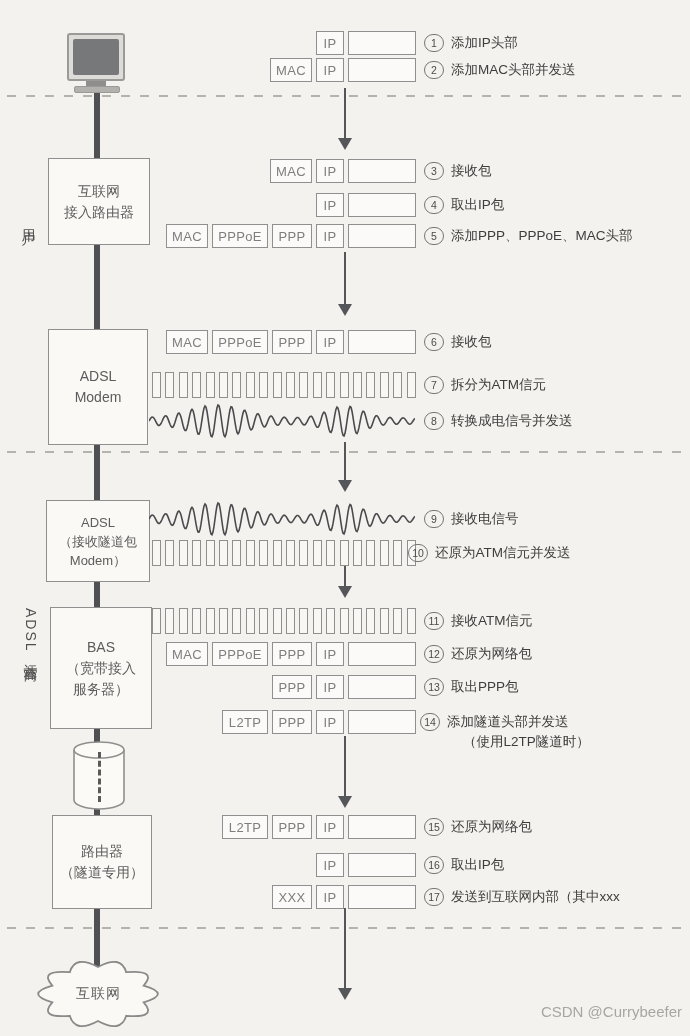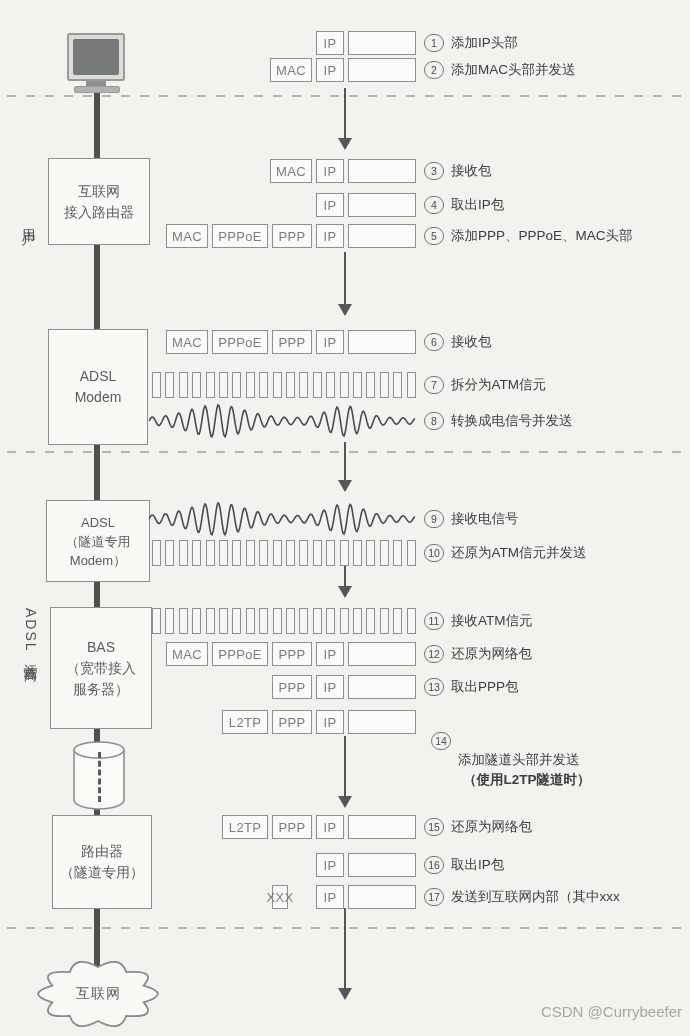--- a/index.html
+++ b/index.html
@@ -31,21 +31,21 @@
        box-sizing:border-box;display:flex;align-items:center;justify-content:center;
        color:#7e7e7e;font-size:13px;letter-spacing:0.3px;}
   
   .cell{position:absolute;top:0;width:9px;height:26px;background:#f8f7f4;border:1.3px solid #8f8f8f;box-sizing:border-box;}
   
   .step{position:absolute;z-index:3;color:#3e3e3e;font-size:13.5px;line-height:20px;white-space:nowrap;}
   .step .l1{display:flex;align-items:center;}
   .stepnum{display:inline-flex;min-width:16px;height:16px;padding:0 1px;margin-right:7px;
            border:1px solid #767676;border-radius:9px;align-items:center;justify-content:center;
            font-size:10.5px;color:#4a4a4a;background:transparent;flex:0 0 auto;}
-  .step .l2{margin-left:32px;font-weight:bold;}
+  .step .l2{margin-left:43px;}
   
   .arrow{position:absolute;z-index:2;}
   .arrow .shaft{position:absolute;left:6px;top:0;width:2px;background:#55565a;}
   .arrow .head{position:absolute;left:0;width:0;height:0;border-left:7px solid transparent;
                border-right:7px solid transparent;border-top:12px solid #55565a;}
   .wave-svg,.cyl-svg,.cloud-svg{position:absolute;z-index:3;}
   .cloud-label{position:absolute;z-index:4;color:#5c5c5c;font-size:14px;letter-spacing:1px;}
   .watermark{position:absolute;right:8px;top:1003px;z-index:5;color:#a8a6a2;font-size:15px;}
   .cyl-dash{position:absolute;left:98px;top:752px;width:0;height:50px;z-index:4;
             border-left:3px dashed #5a5a5a;}
@@ -74,21 +74,21 @@
   <div class="device" style="left:48px;top:158px;width:100px;height:85px;">
       <div>互联网</div>
       <div>接入路由器</div>
     </div>
   <div class="device" style="left:48px;top:329px;width:98px;height:114px;">
       <div>ADSL</div>
       <div>Modem</div>
     </div>
   <div class="device" style="left:46px;top:500px;width:102px;height:80px;font-size:13px;line-height:19px;">
       <div>ADSL</div>
-      <div>（隧道专用</div>
+      <div>（接收隧道包</div>
       <div>Modem）</div>
     </div>
   <div class="device" style="left:52px;top:815px;width:98px;height:92px;">
       <div>路由器</div>
       <div>（隧道专用）</div>
     </div>
   <div class="device" style="left:50px;top:607px;width:100px;height:120px;">
       <div>BAS</div>
       <div>（宽带接入</div>
       <div>服务器）</div>
@@ -235,21 +235,21 @@
         <div class="cell" style="left: 299.4px;"></div>
         <div class="cell" style="left: 312.8px;"></div>
         <div class="cell" style="left: 326.2px;"></div>
         <div class="cell" style="left: 339.6px;"></div>
         <div class="cell" style="left: 353px;"></div>
         <div class="cell" style="left: 366.4px;"></div>
         <div class="cell" style="left: 379.8px;"></div>
         <div class="cell" style="left: 393.2px;"></div>
         <div class="cell" style="left: 406.6px;"></div>
       </div>
-      <div class="step" style="left: 424px; top: 543px;">
+      <div class="step" style="left: 408px; top: 543px;">
         <div class="l1">
           <div class="stepnum">10</div>
           <div style="display: inline;">还原为ATM信元并发送</div>
         </div>
       </div>
       <div class="pktrow" style="top: 608px; left: 0px;">
         <div class="cell" style="left: 152px;"></div>
         <div class="cell" style="left: 165.4px;"></div>
         <div class="cell" style="left: 178.8px;"></div>
         <div class="cell" style="left: 192.2px;"></div>
@@ -299,24 +299,24 @@
           <div class="stepnum">13</div>
           <div style="display: inline;">取出PPP包</div>
         </div>
       </div>
       <div class="pktrow" style="top: 710px; left: 0px;">
         <div class="pkt" style="left: 222px; width: 46px;">L2TP</div>
         <div class="pkt" style="left: 272px; width: 40px;">PPP</div>
         <div class="pkt" style="left: 316px; width: 28px;">IP</div>
         <div class="pkt" style="left: 348px; width: 68px;"></div>
       </div>
-      <div class="step" style="left: 431px; top: 712px;">
+      <div class="step" style="left: 420px; top: 712px;">
         <div class="l1">
           <div class="stepnum">14</div>
-          <div style="display: inline; margin-top: 38px;">添加隧道头部并发送</div>
+          <div style="display: inline;">添加隧道头部并发送</div>
         </div>
         <div class="l2">（使用L2TP隧道时）</div>
       </div>
       <div class="pktrow" style="top: 815px; left: 0px;">
         <div class="pkt" style="left: 222px; width: 46px;">L2TP</div>
         <div class="pkt" style="left: 272px; width: 40px;">PPP</div>
         <div class="pkt" style="left: 316px; width: 28px;">IP</div>
         <div class="pkt" style="left: 348px; width: 68px;"></div>
       </div>
       <div class="step" style="left: 424px; top: 817px;">
@@ -329,21 +329,21 @@
         <div class="pkt" style="left: 316px; width: 28px;">IP</div>
         <div class="pkt" style="left: 348px; width: 68px;"></div>
       </div>
       <div class="step" style="left: 424px; top: 855px;">
         <div class="l1">
           <div class="stepnum">16</div>
           <div style="display: inline;">取出IP包</div>
         </div>
       </div>
       <div class="pktrow" style="top: 885px; left: 0px;">
-        <div class="pkt" style="left: 272px; width: 16px;">XXX</div>
+        <div class="pkt" style="left: 272px; width: 40px;">XXX</div>
         <div class="pkt" style="left: 316px; width: 28px;">IP</div>
         <div class="pkt" style="left: 348px; width: 68px;"></div>
       </div>
       <div class="step" style="left: 424px; top: 887px;">
         <div class="l1">
           <div class="stepnum">17</div>
           <div style="display: inline;">发送到互联网内部（其中xxx</div>
         </div>
       </div>
     </div>

